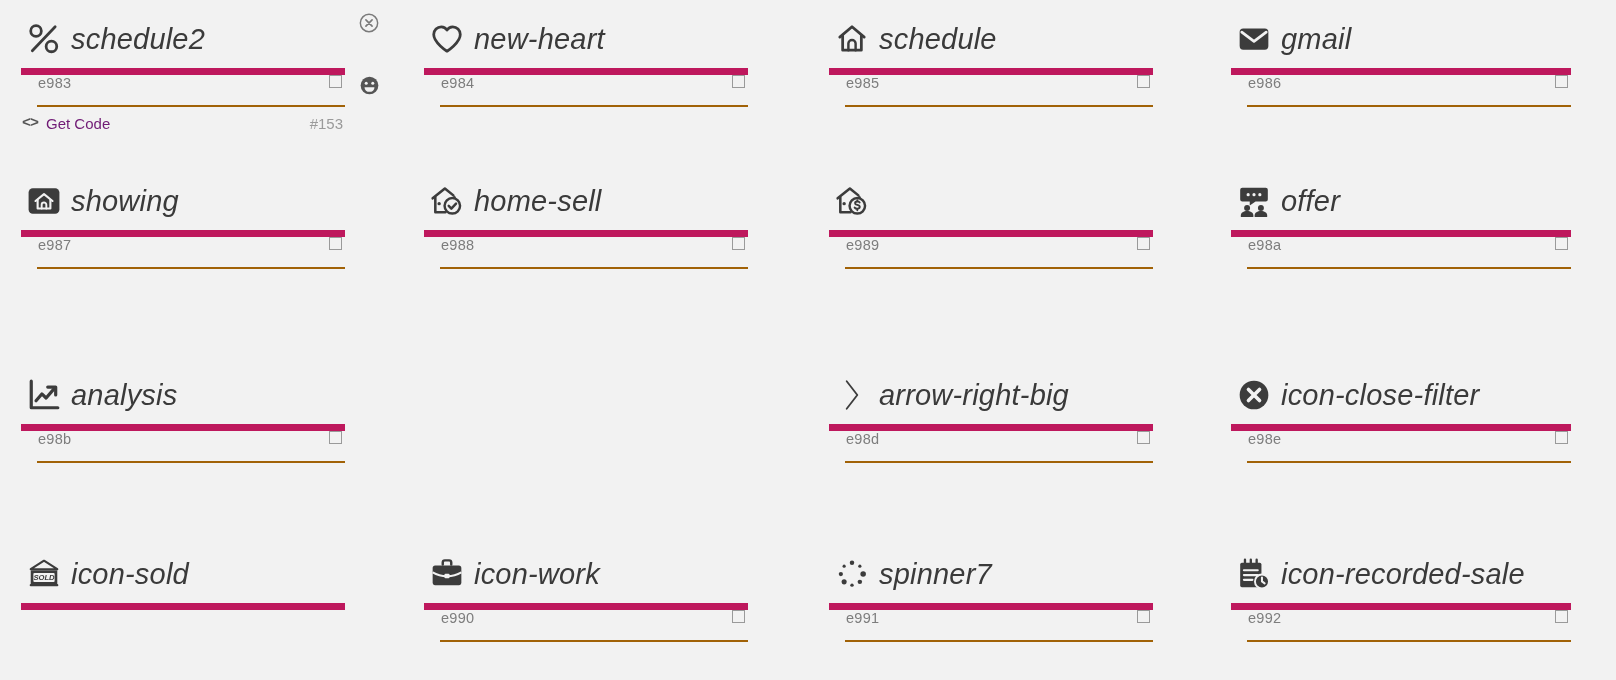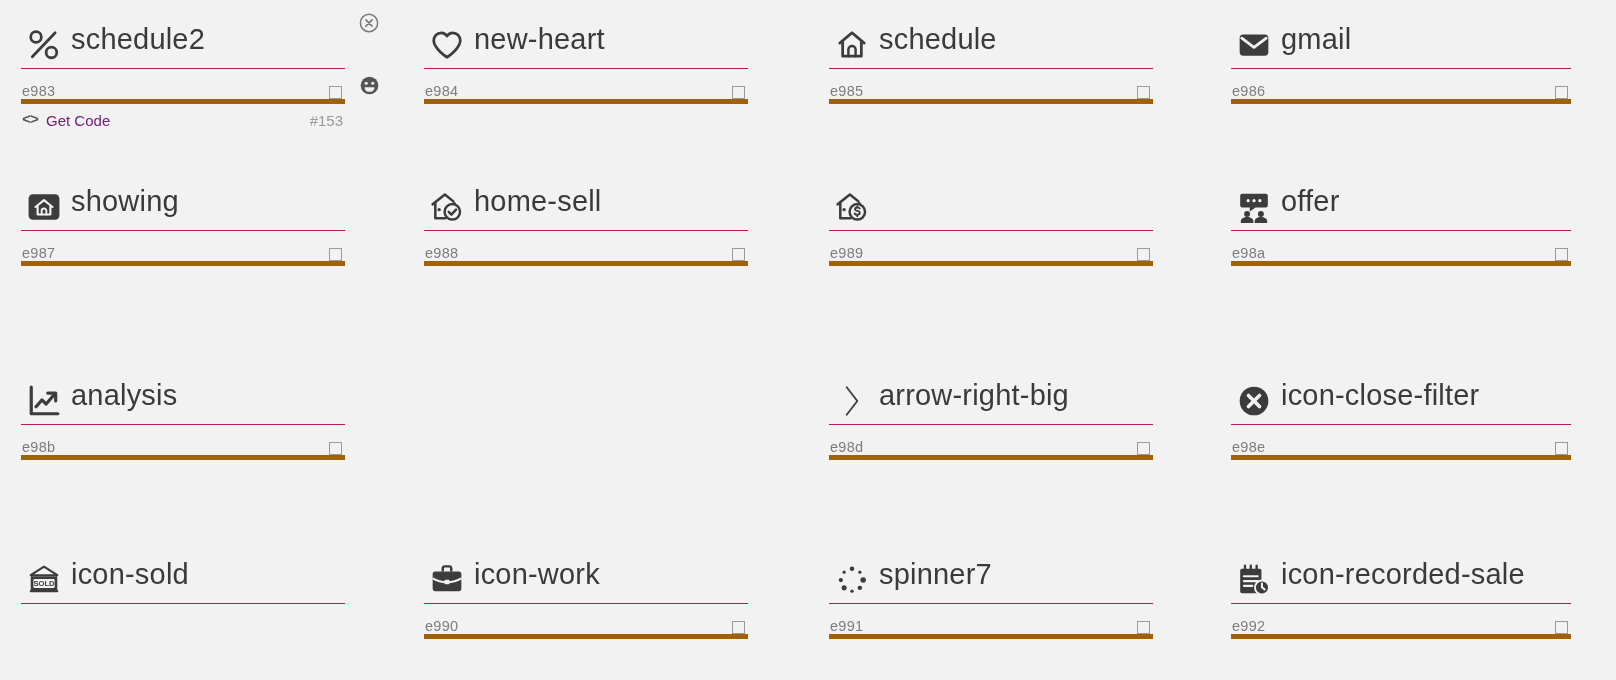--- a/index.html
+++ b/index.html
@@ -35,52 +35,54 @@
   .cell.row2 { top: 366px; }
   .cell.row3 { top: 545px; }
 
   
   .cell.col3 { width: 340px; }
 
   .cell-head {
     display: flex;
     align-items: center;
     height: 58px;
-    border-bottom: 1px solid #be185d;
+    border-bottom: 7px solid #be185d;
     white-space: nowrap;
+    font-style: italic;
   }
 
   .glyph {
     width: 46px;
     min-width: 46px;
     height: 46px;
     display: flex;
-    align-items: flex-end;
+    align-items: center;
     justify-content: center;
     color: #3c3c3c;
   }
   .glyph svg { display: block; }
 
   .icon-name {
     font-size: 29px;
     color: #3a3a3a;
     line-height: 1;
     letter-spacing: 0.2px;
     font-weight: 400;
     padding-left: 4px;
   }
 
   
   .cell-code {
     display: flex;
-    align-items: flex-end;
+    align-items: flex-start;
     justify-content: space-between;
     height: 30px;
-    border-bottom: 5px solid #a16207;
+    border-bottom: 2px solid #a16207;
     padding: 0 2px 0 1px;
+    margin-left: 16px;
   }
   .code-hex {
     font-size: 14.5px;
     color: #7d7d7d;
     letter-spacing: 0.3px;
   }
   .code-box {
     width: 11px;
     height: 11px;
     border: 1.4px solid #9a9a9a;

